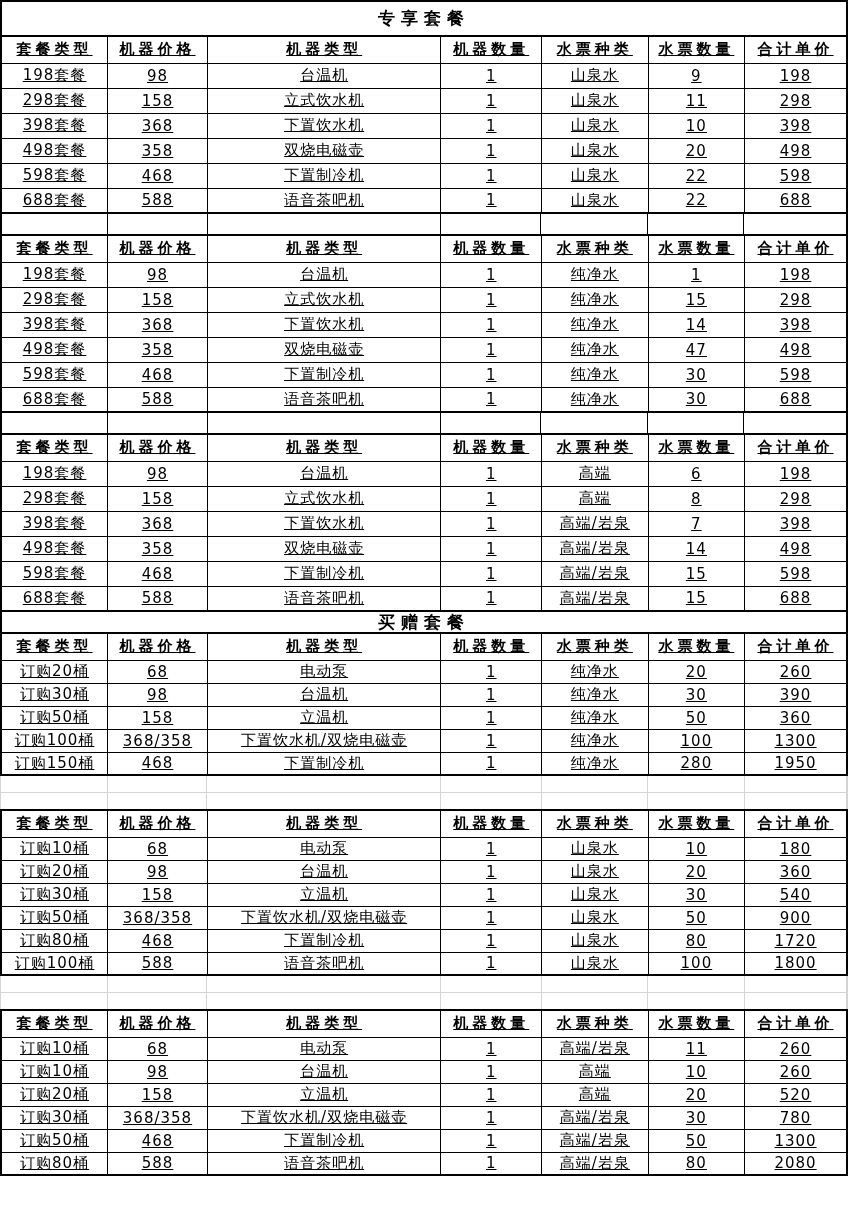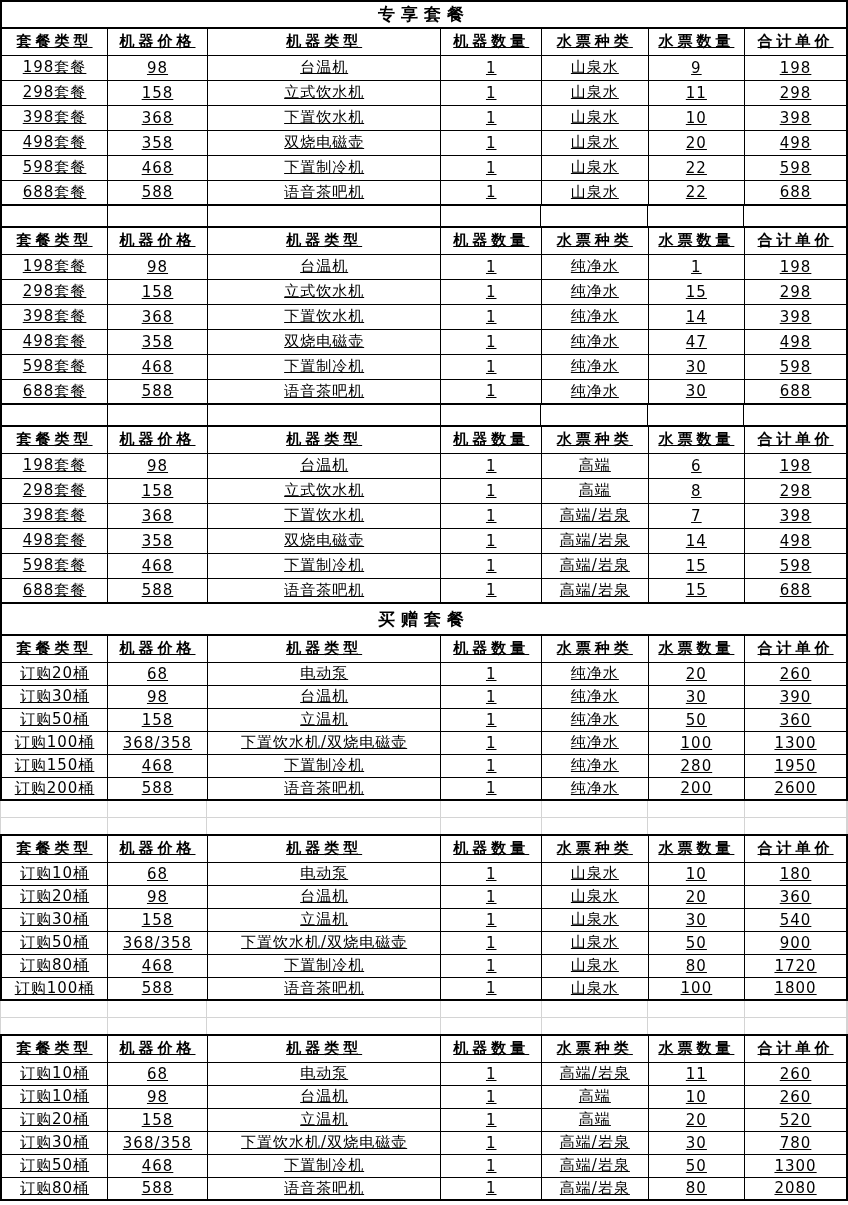--- a/index.html
+++ b/index.html
@@ -7,27 +7,27 @@
     width:848px;
     font-family:"DejaVu Sans","Liberation Sans",sans-serif;
     color:#000;
     -webkit-font-smoothing:antialiased;
   }
   *, *::before, *::after { box-sizing:border-box; }
 
   .sheet { width:848px; background:#fff; }
 
   .title-row {
-    height:30px;
+    height:20px;
     display:flex; align-items:center; justify-content:center;
     font-weight:bold; font-size:17px; letter-spacing:6px;
     border-left:2px solid #000; border-right:2px solid #000;
     background:#fff;
   }
-  .title-row.first { height:27px; border-top:2px solid #000; }
+  .title-row.first { height:35px; border-top:2px solid #000; }
 
   table.pkg-table {
     width:100%;
     border-collapse:collapse;
     table-layout:fixed;
     border:2px solid #000;
     text-decoration:underline;
   }
   table.pkg-table th, table.pkg-table td {
     border:1px solid #000;
@@ -395,29 +395,20 @@
           </tr>
           <tr>
             <td class="cjk">订购150桶</td>
             <td>468</td>
             <td class="cjk">下置制冷机</td>
             <td>1</td>
             <td class="cjk">纯净水</td>
             <td>280</td>
             <td>1950</td>
           </tr>
-          <tr>
-            <td class="cjk">订购200桶</td>
-            <td>588</td>
-            <td class="cjk">语音茶吧机</td>
-            <td>1</td>
-            <td class="cjk">纯净水</td>
-            <td>200</td>
-            <td>2600</td>
-          </tr>
         </tbody>
       </table>
       <div class="gap-light" style="grid-template-columns: 12.6% 11.8% 27.6% 11.9% 12.6% 11.4% 12.1%;">
         <span class="row-0"></span>
         <span class="row-0"></span>
         <span class="row-0"></span>
         <span class="row-0"></span>
         <span class="row-0"></span>
         <span class="row-0"></span>
         <span class="row-0"></span>

